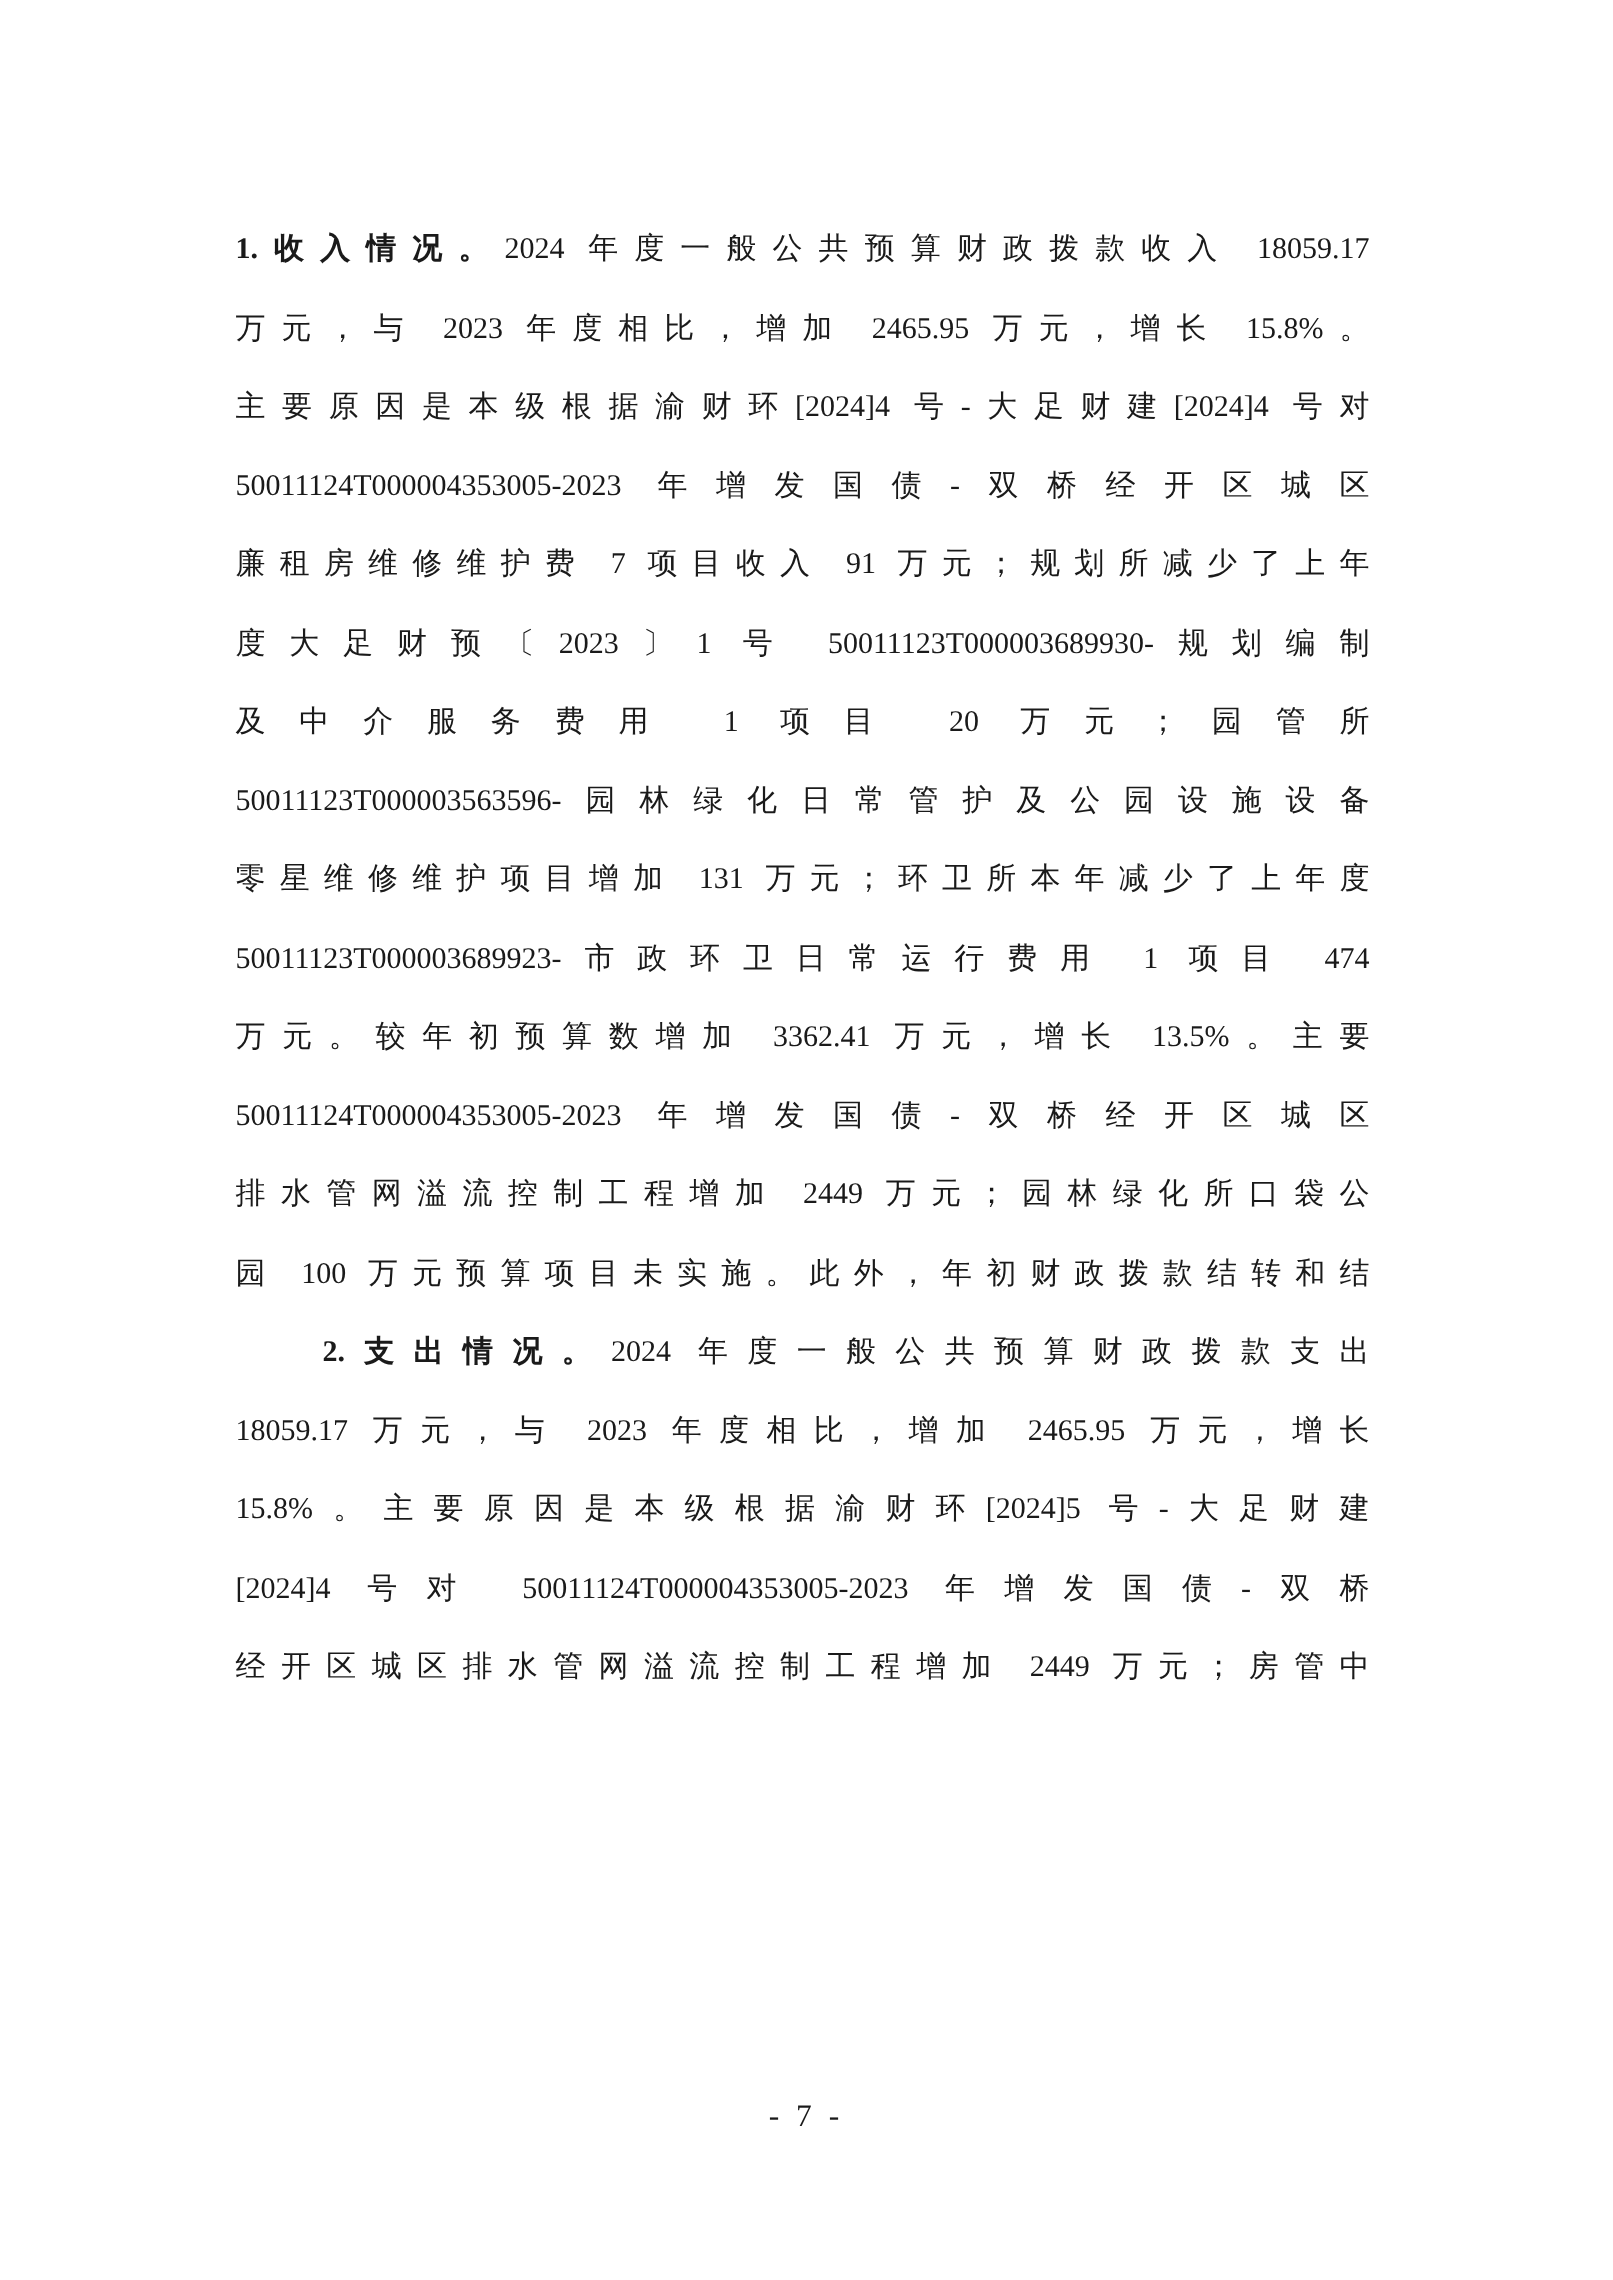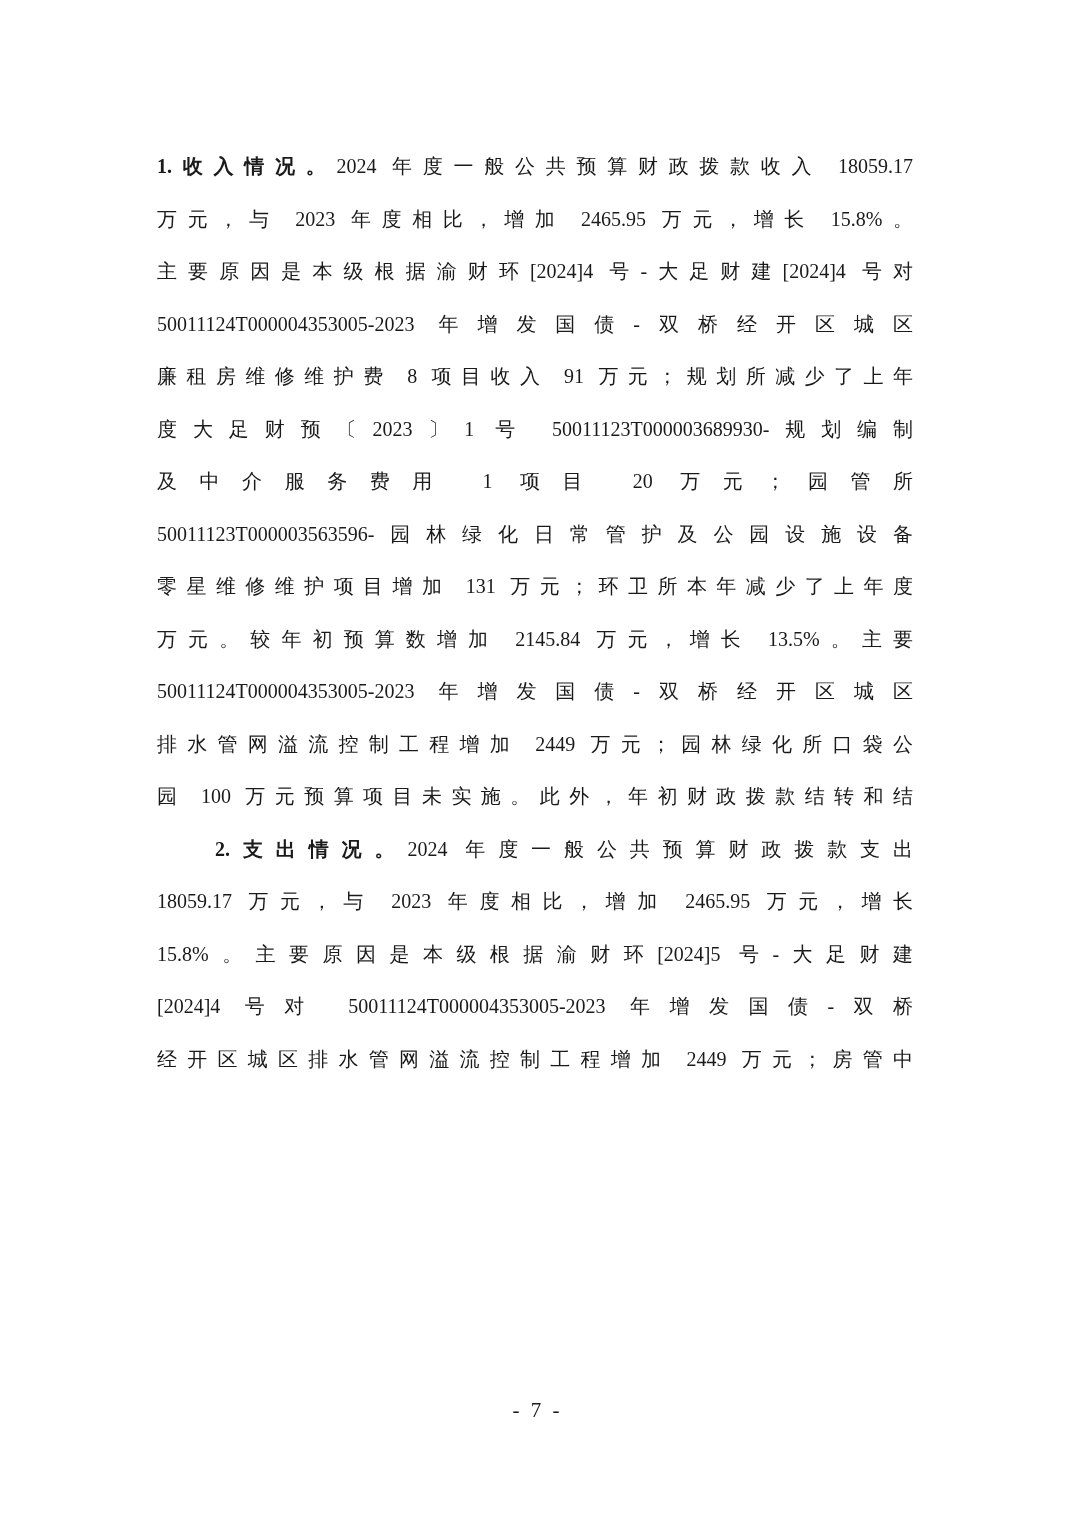--- a/index.html
+++ b/index.html
@@ -57,26 +57,27 @@
 </head>
 <body>
 
 <div class="page">
   <div class="content">
       <div class="paragraph">
         <div class="line"><span class="run-bold">1.收入情况。</span>2024 年度一般公共预算财政拨款收入 18059.17</div>
         <div class="line">万元，与 2023 年度相比，增加 2465.95 万元，增长 15.8%。</div>
         <div class="line">主要原因是本级根据渝财环[2024]4 号-大足财建[2024]4 号对</div>
         <div class="line">50011124T000004353005-2023 年增发国债-双桥经开区城区</div>
-        <div class="line">廉租房维修维护费 8 项目收入 91 万元；规划所减少了上年</div>
+        <div class="line">廉租房维修维护费 7 项目收入 91 万元；规划所减少了上年</div>
         <div class="line">度大足财预〔2023〕1 号 50011123T000003689930-规划编制</div>
         <div class="line">及中介服务费用 1 项目 20 万元；园管所</div>
         <div class="line">50011123T000003563596-园林绿化日常管护及公园设施设备</div>
         <div class="line">零星维修维护项目增加 131 万元；环卫所本年减少了上年度</div>
-        <div class="line">万元。较年初预算数增加 2145.84 万元，增长 13.5%。主要</div>
+        <div class="line">50011123T000003689923-市政环卫日常运行费用 1 项目 474</div>
+        <div class="line">万元。较年初预算数增加 3362.41 万元，增长 13.5%。主要</div>
         <div class="line">50011124T000004353005-2023 年增发国债-双桥经开区城区</div>
         <div class="line">排水管网溢流控制工程增加 2449 万元；园林绿化所口袋公</div>
         <div class="line">园 100 万元预算项目未实施。此外，年初财政拨款结转和结</div>
       </div>
       <div class="paragraph">
         <div class="line indent"><span class="run-bold">2.支出情况。</span>2024 年度一般公共预算财政拨款支出</div>
         <div class="line">18059.17 万元，与 2023 年度相比，增加 2465.95 万元，增长</div>
         <div class="line">15.8%。主要原因是本级根据渝财环[2024]5 号-大足财建</div>
         <div class="line">[2024]4 号对 50011124T000004353005-2023 年增发国债-双桥</div>
         <div class="line">经开区城区排水管网溢流控制工程增加 2449 万元；房管中</div>

